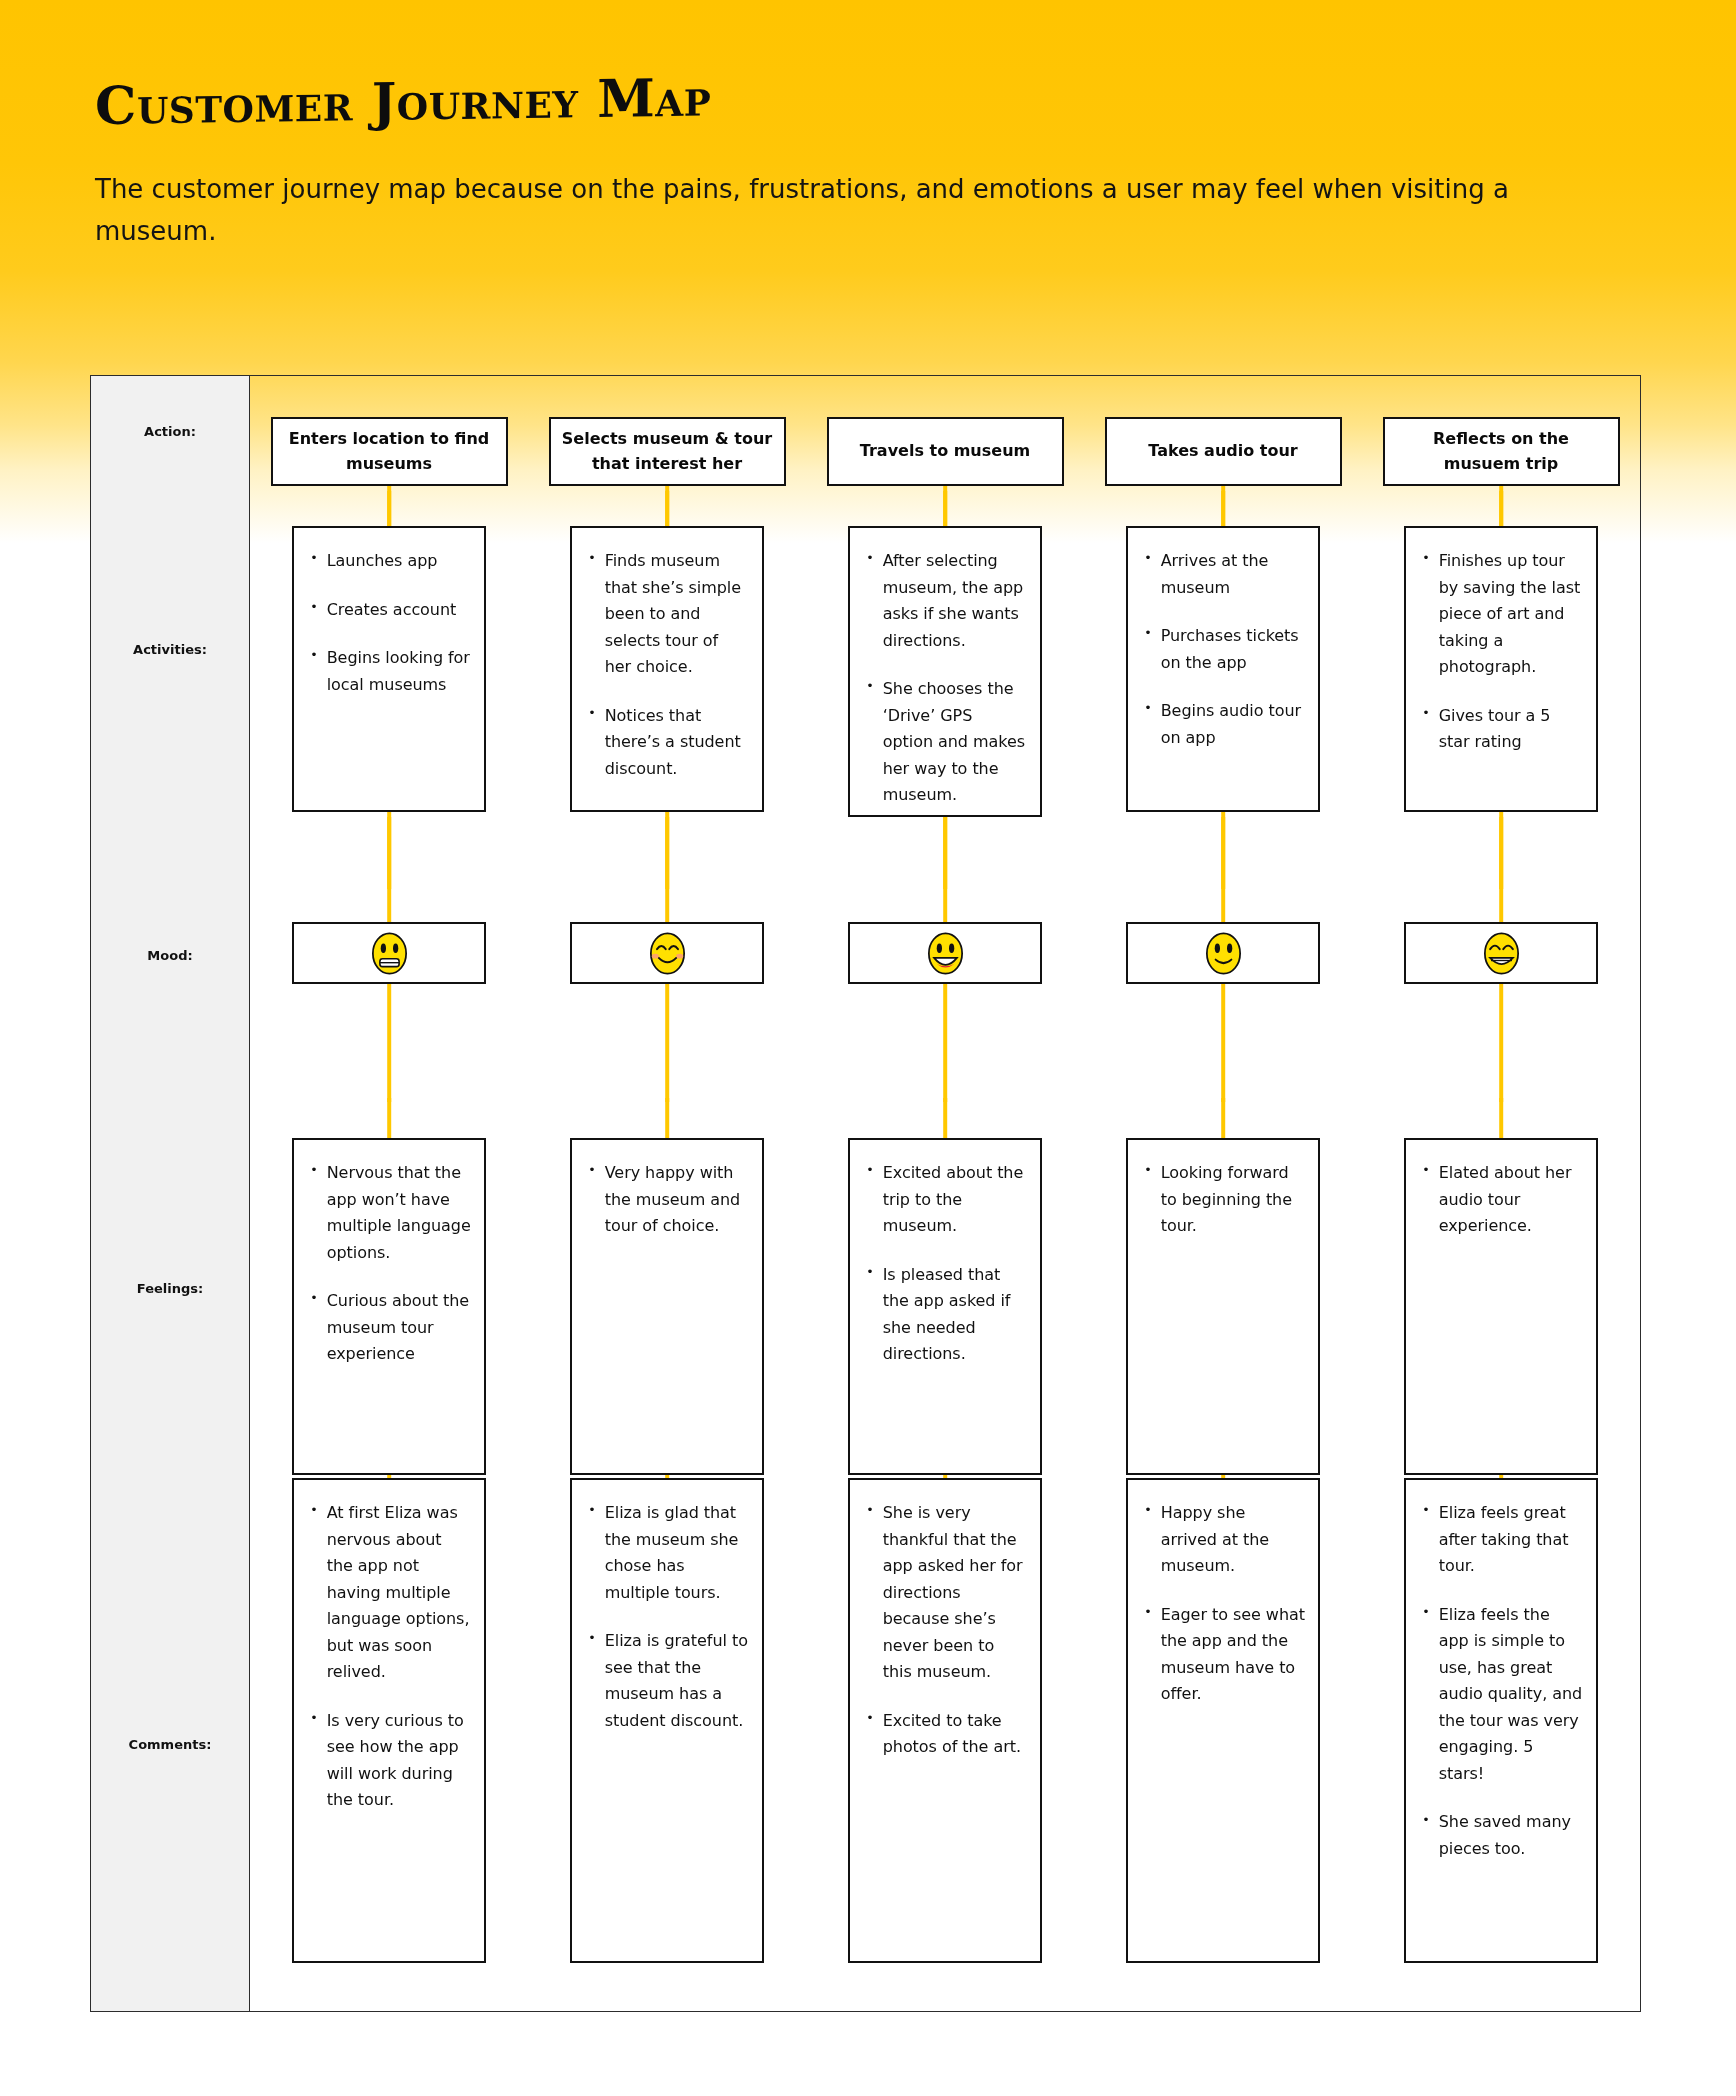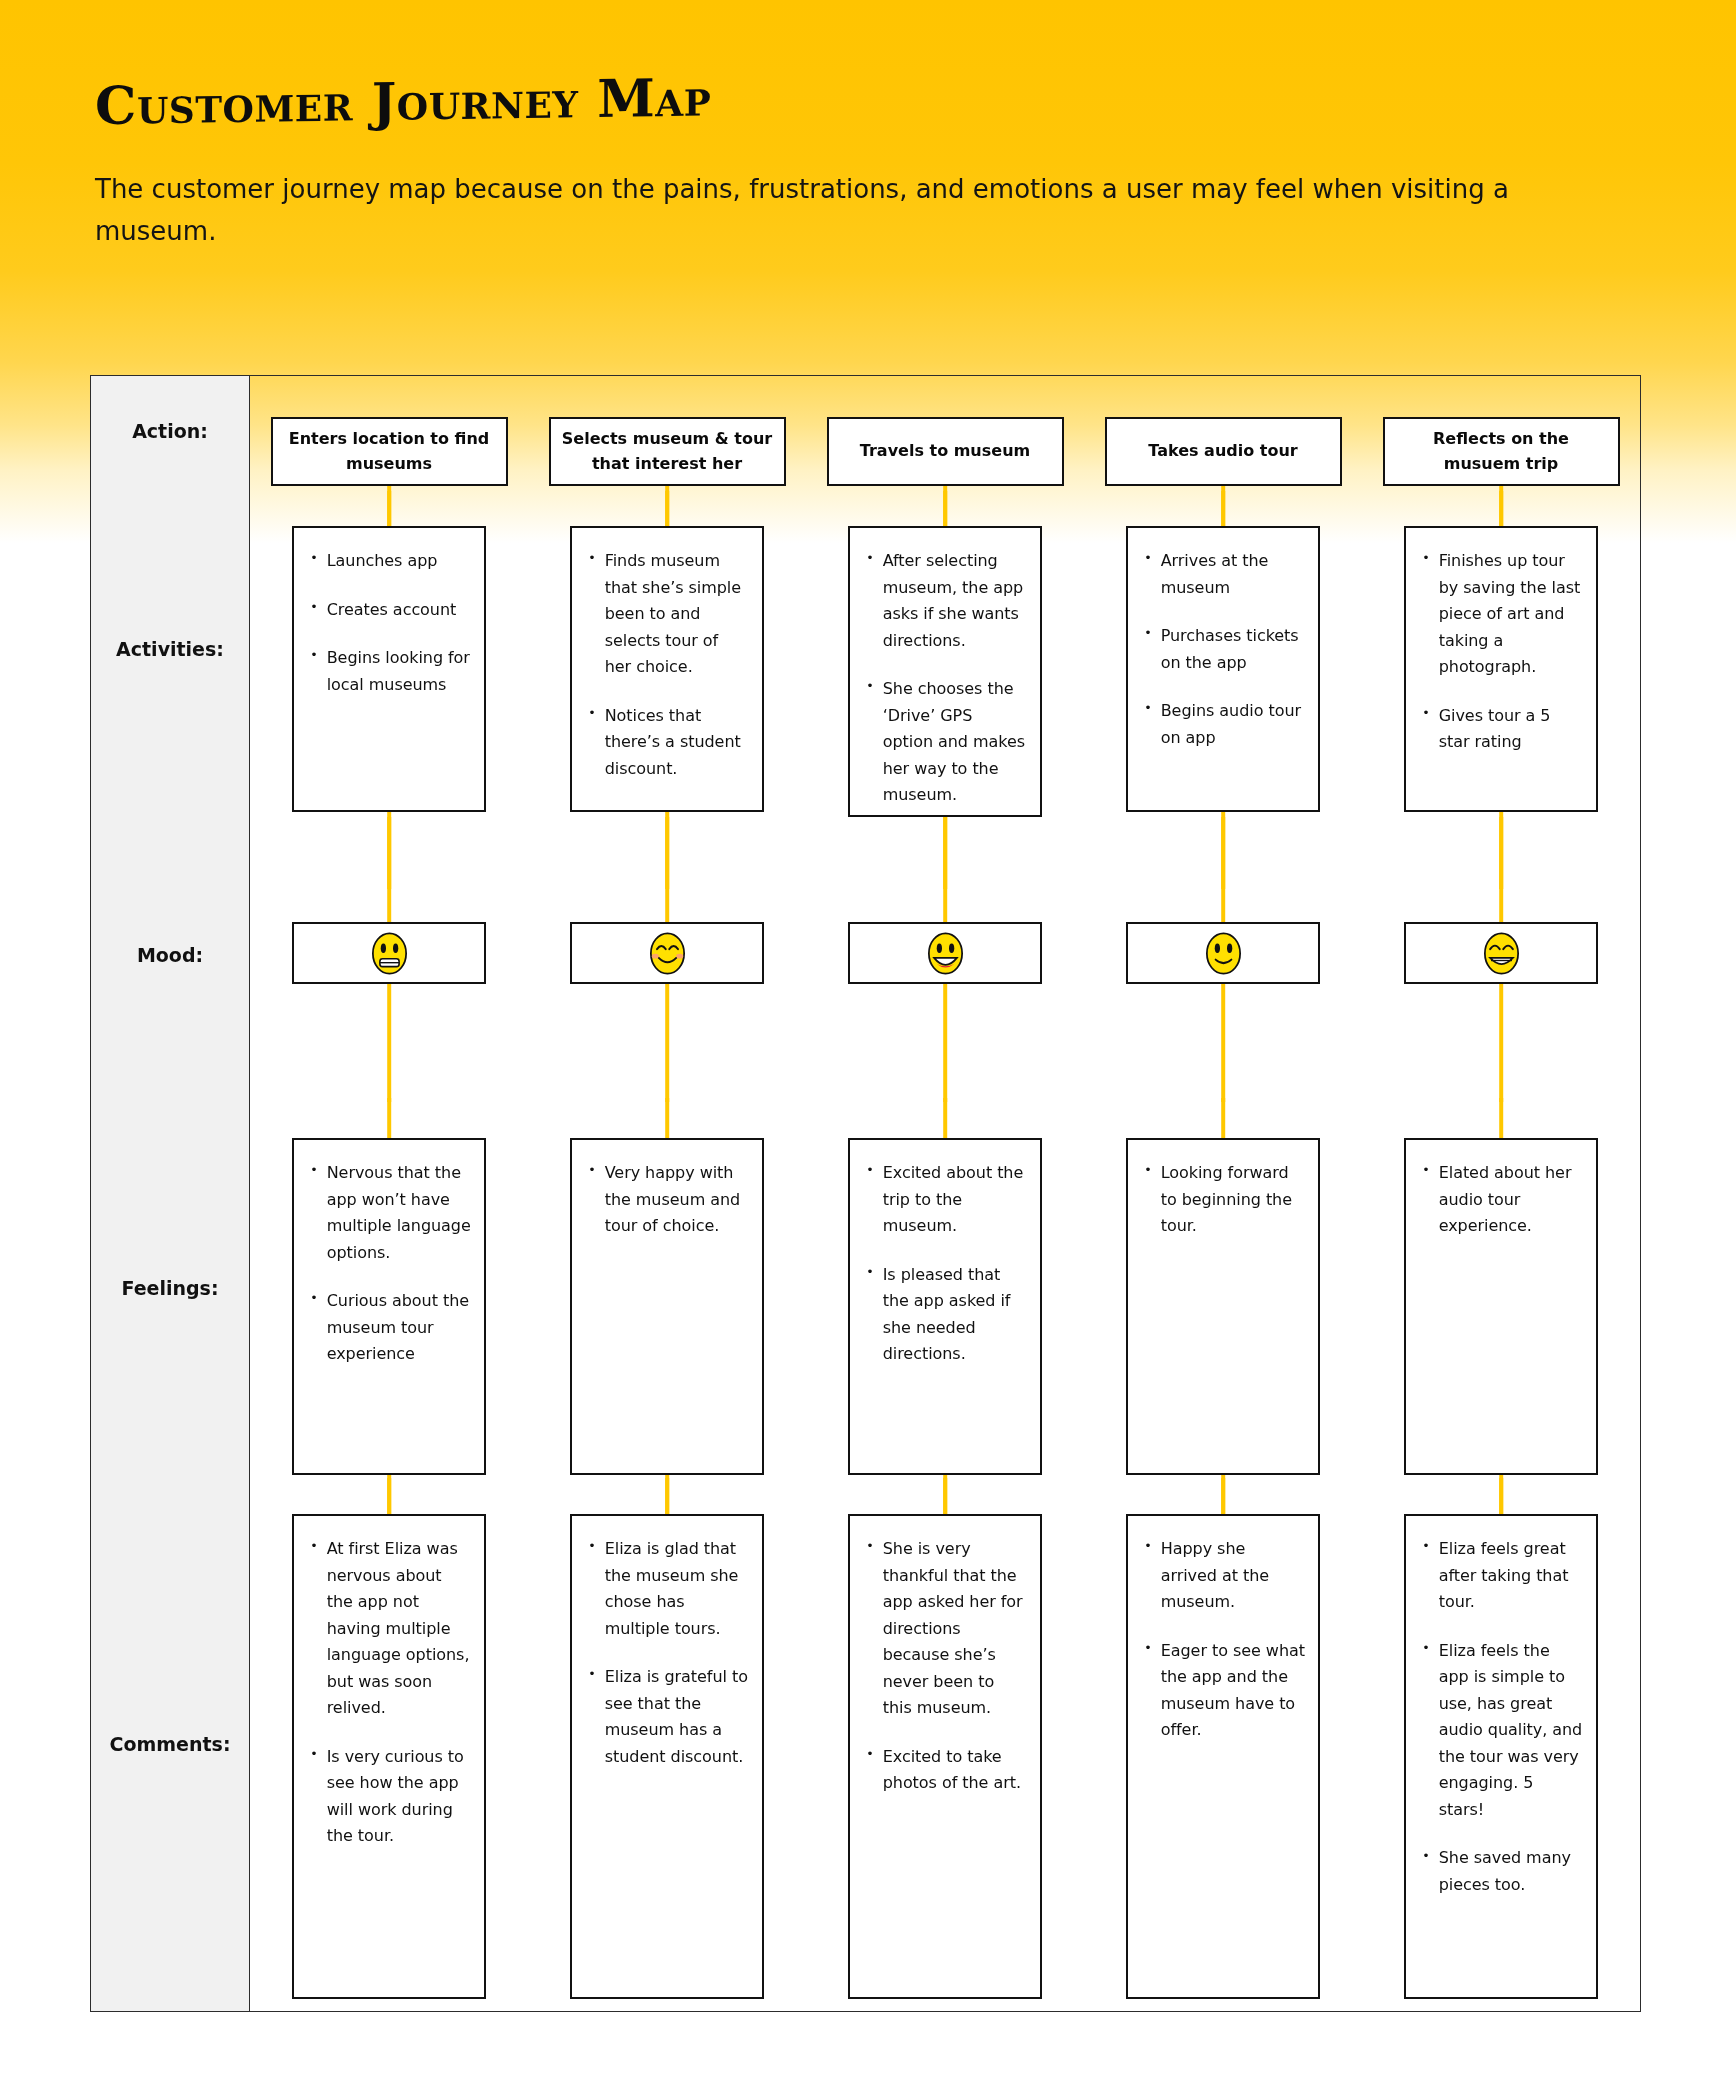--- a/index.html
+++ b/index.html
@@ -69,21 +69,21 @@
     flex-direction: column;
     position: relative;
     z-index: 3;
   }
 
   .label-cell {
     display: flex;
     align-items: center;
     justify-content: center;
     font-weight: 700;
-    font-size: 19px;
+    font-size: 13px;
     color: #111;
     text-align: center;
   }
   .lc-action     { height: 110px; }
   .lc-activities { height: 326px; }
   .lc-mood       { height: 286px; }
   .lc-feelings   { height: 380px; }
   .lc-comments   { height: 532px; }
 
   .grid-col {
@@ -137,21 +137,21 @@
     color: #0a0a0a;
     padding: 3.6px 11px;
   }
 
   .list-box {
     width: 194px;
     padding: 20px 12.7px 16.3px 12.7px;
   }
   .activities-box { height: 291px; margin-top: 40px; }
   .feelings-box   { height: 337px; margin-top: 40px; }
-  .comments-box   { height: 485px; margin-top: 36px; }
+  .comments-box   { height: 485px; }
 
   .mood-box {
     width: 194px;
     height: 62px;
     margin-top: 110px;
     display: flex;
     align-items: center;
     justify-content: center;
   }
 

